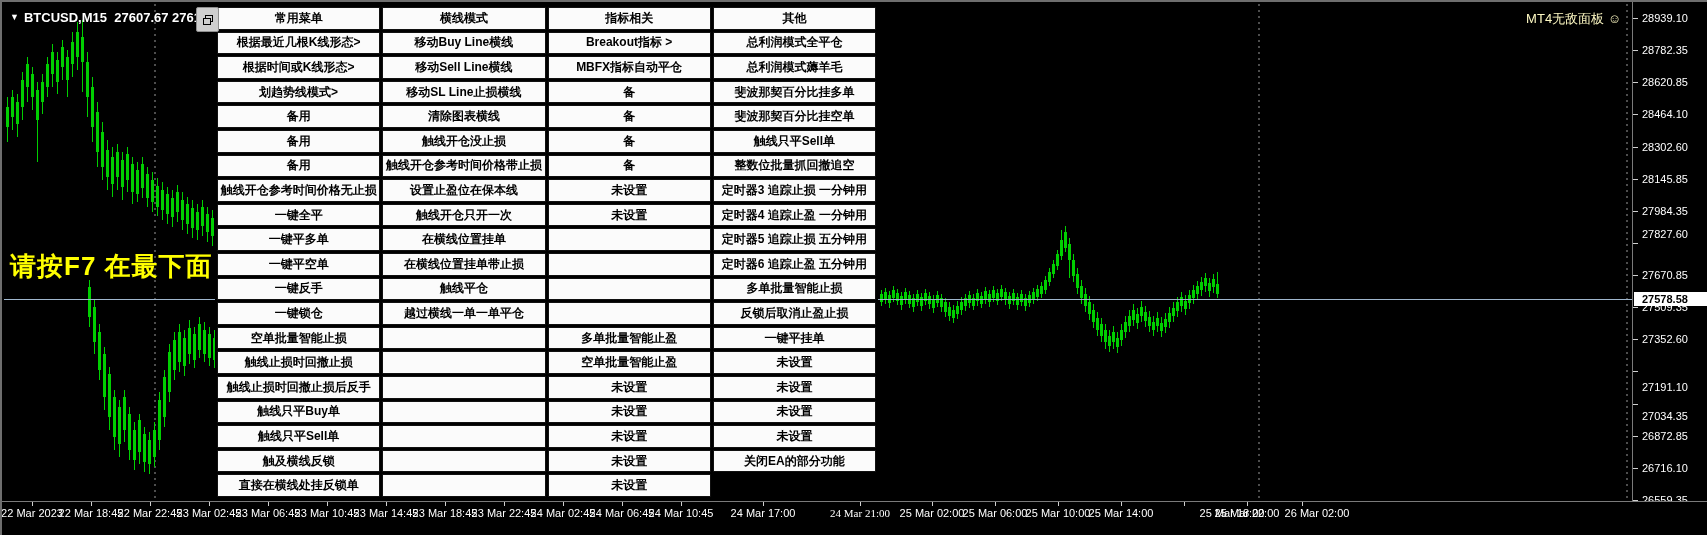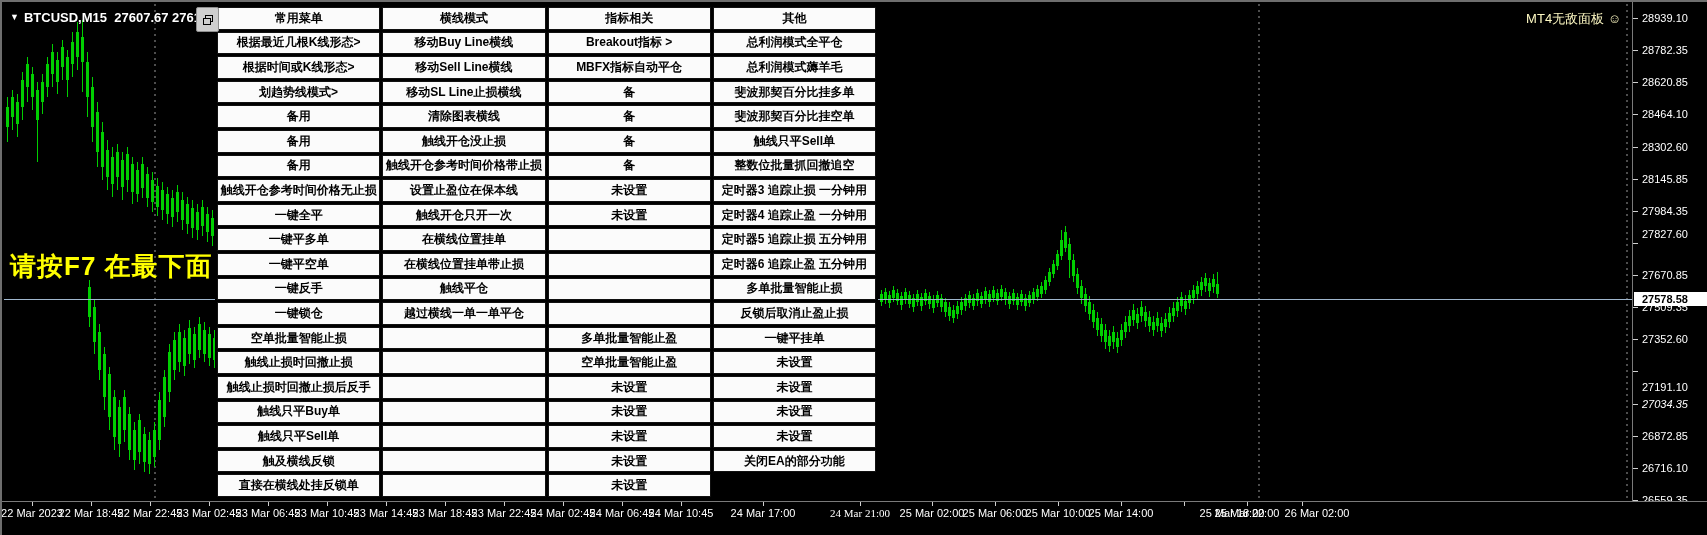--- a/index.html
+++ b/index.html
@@ -462,21 +462,21 @@
       <div class="price-tick" style="top: 226px;">27827.60</div>
       <div class="price-tickmark" style="top: 273px;"></div>
       <div class="price-tick" style="top: 267px;">27670.85</div>
       <div class="price-tickmark" style="top: 305px;"></div>
       <div class="price-tick" style="top: 299px;">27509.35</div>
       <div class="price-tickmark" style="top: 337px;"></div>
       <div class="price-tick" style="top: 331px;">27352.60</div>
       <div class="price-tickmark" style="top: 369px;"></div>
       <div class="price-tick" style="top: 363px; margin-top: 16px;">27191.10</div>
       <div class="price-tickmark" style="top: 402px;"></div>
-      <div class="price-tick" style="top: 396px; font-style: italic;">27034.35</div>
+      <div class="price-tick" style="top: 408px;">27034.35</div>
       <div class="price-tickmark" style="top: 434px;"></div>
       <div class="price-tick" style="top: 428px;">26872.85</div>
       <div class="price-tickmark" style="top: 466px;"></div>
       <div class="price-tick" style="top: 460px;">26716.10</div>
       <div class="price-tickmark" style="top: 498px;"></div>
       <div class="price-tick" style="top: 492px;">26559.35</div>
       <div class="cur-price" style="top: 290px;">27578.58</div>
     </div>
   <div class="time-axis" id="timeAxis">
       <div class="time-tickmark" style="left: 30px;"></div>

